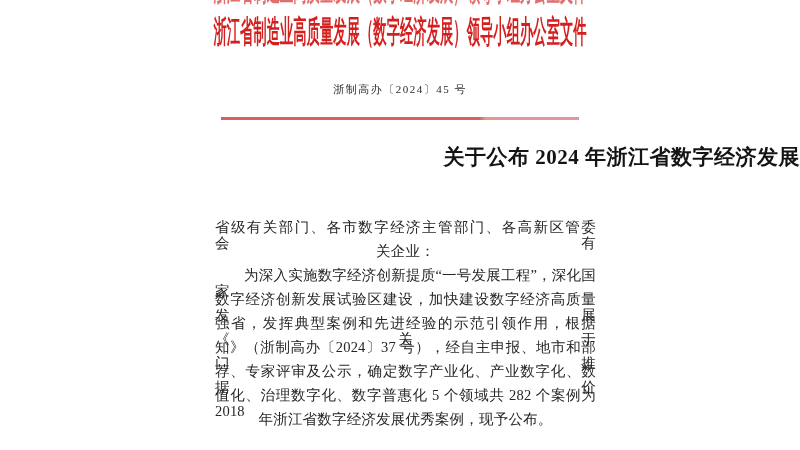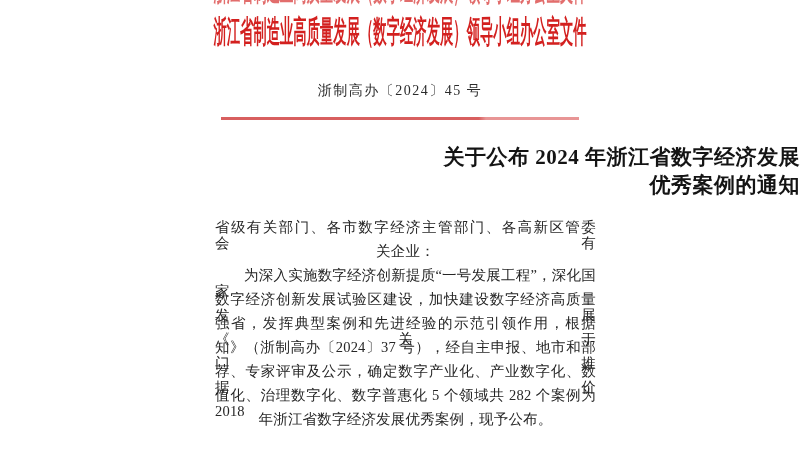--- a/index.html
+++ b/index.html
@@ -50,21 +50,21 @@
   .masthead-main {
     top: 16px;
   }
 
   .doc-number {
     position: absolute;
     top: 82px;
     left: 0;
     width: 800px;
     text-align: center;
-    font-size: 14px;
+    font-size: 11px;
     letter-spacing: 1.5px;
     color: #2b2b2b;
   }
 
   .red-rule {
     position: absolute;
     top: 117px;
     left: 221px;
     width: 358px;
     height: 2.5px;
@@ -125,21 +125,20 @@
   <div class="masthead-row masthead-main">
     <span class="masthead-text">浙江省制造业高质量发展（数字经济发展）领导小组办公室文件</span>
   </div>
 
   <div class="doc-number">浙制高办〔2024〕45 号</div>
 
   <div class="red-rule"></div>
 
   <div class="doc-title">
     <div>关于公布 2024 年浙江省数字经济发展</div>
-    <div>优秀案例的通知</div>
   </div>
 
   <div class="doc-body">
     <div class="body-line just">省级有关部门、各市数字经济主管部门、各高新区管委会、有</div>
     <div class="body-line plain">关企业：</div>
     <div class="body-line just indent">为深入实施数字经济创新提质“一号发展工程”，深化国家</div>
     <div class="body-line just">数字经济创新发展试验区建设，加快建设数字经济高质量发展</div>
     <div class="body-line just">强省，发挥典型案例和先进经验的示范引领作用，根据《关于</div>
     <div class="body-line just">知》（浙制高办〔2024〕37 号），经自主申报、地市和部门推</div>
     <div class="body-line just">荐、专家评审及公示，确定数字产业化、产业数字化、数据价</div>

